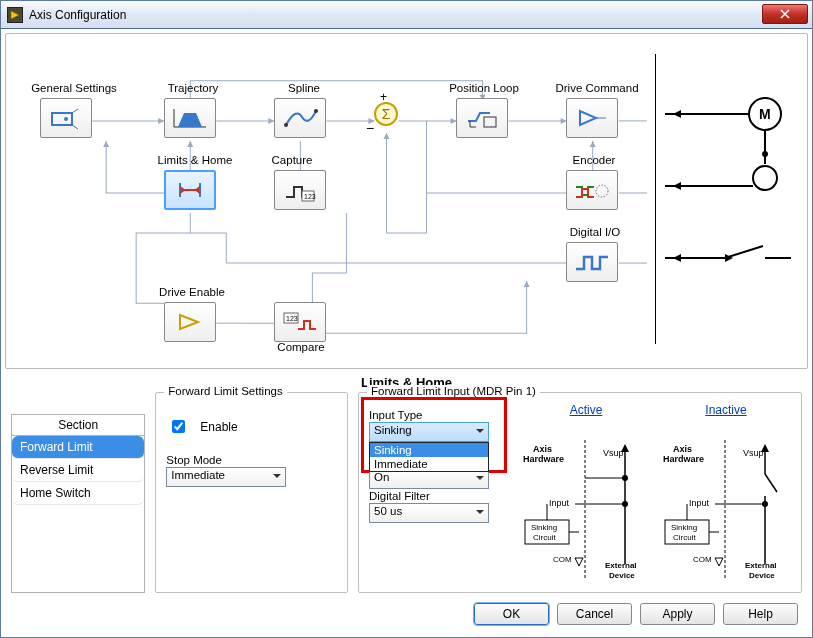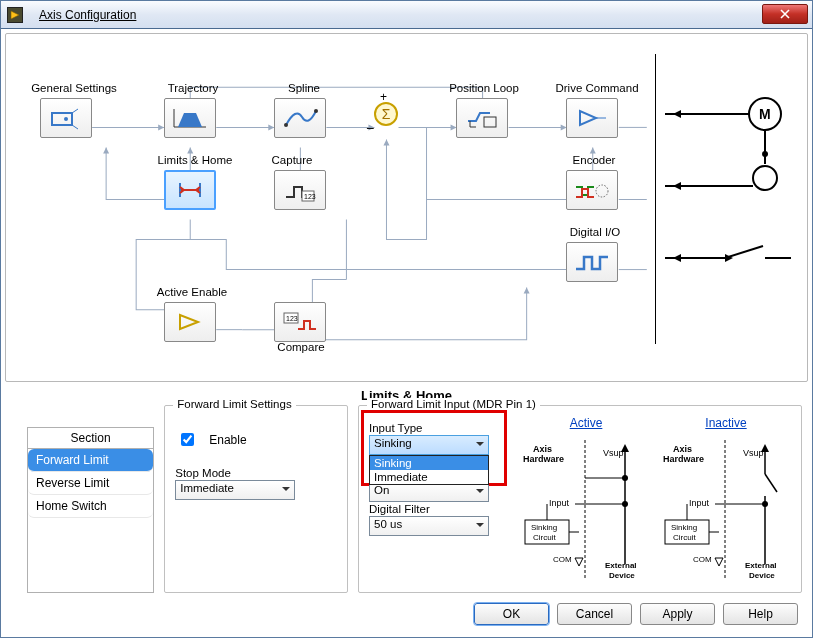--- a/index.html
+++ b/index.html
@@ -1,19 +1,19 @@
 <!DOCTYPE html>
 <html><head>
 <meta charset="utf-8">
 <style>
   * { box-sizing: border-box; font-family: "Segoe UI", Tahoma, sans-serif; }
   body { margin: 0; background: #fff; font-size: 12px; color: #000; }
   .window { width: 813px; height: 638px; border: 1px solid #5a7aa0; display: flex; flex-direction: column; }
   .titlebar { height: 28px; background: linear-gradient(#fafcff,#e0e8f4,#d4dff0); display:flex; align-items:center; justify-content:space-between; padding:0 0 0 6px; border-bottom:1px solid #4a6a90; }
-  .titlebar .left { display:flex; align-items:center; gap:16px;text-decoration:underline; }
+  .titlebar .left { display:flex; align-items:center; gap:6px; }
   .lv-icon { width:16px; height:16px; background:#4a4a30; border:1px solid #222; display:flex; align-items:center; justify-content:center; }
   .lv-icon svg { width:12px; height:12px; }
   .title-text { font-size:12px; }
   .close-btn { width:46px; height:20px; margin-right:4px; margin-top:-2px; background:linear-gradient(#e77,#c43026,#a02018); border:1px solid #7a1810; border-radius:2px; display:flex; align-items:center; justify-content:center; cursor:pointer; }
   .close-btn svg { stroke:#fff; stroke-width:1.6; }
 
   .content { flex:1; padding:4px; display:flex; flex-direction:column; gap:6px; overflow:hidden; }
 
   .top-panel { border:1px solid #b8b8b8; border-radius:2px; height:392px; position:relative; background:#fff; }
   .top-panel svg.canvas { position:absolute; inset:0; width:100%; height:100%; }
@@ -23,21 +23,21 @@
   .node-box.selected { border:2px solid #4aa0ff; background:linear-gradient(#e8f4ff,#c8e4ff); }
   .node-box svg { width:40px; height:30px; }
 
   .right-icons { position:absolute; right:12px; top:20px; width:140px; height:290px; }
   .right-icons .vline { position:absolute; left:0; top:0; height:100%; width:1px; background:#000; }
 
   .bottom-panel { flex:1; display:flex; flex-direction:column; }
   .bottom-title { font-weight:bold; text-align:center; font-size:13px; }
   .bottom-row { flex:1; display:flex; gap:10px; padding:2px 6px 6px 6px; }
 
-  .section-box { width:140px; display:flex; flex-direction:column; margin-top:22px;margin-left:16px; }
+  .section-box { width:140px; display:flex; flex-direction:column; margin-top:22px; }
   .section-header { text-align:center; border:1px solid #b0b0b0; border-bottom:1px solid #b0b0b0; padding:3px 0; background:#fff; }
   .section-list { border:1px solid #b0b0b0; border-top:none; flex:1; background:#fff; }
   .section-item { padding:4px 8px; cursor:pointer; border-bottom:1px solid #e8e8e8;border-radius:6px; }
   .section-item.selected { background:#3a8ee6; color:#fff; }
 
   .fieldset { border:1px solid #c0c0c0; border-radius:2px; padding:8px 10px; position:relative; }
   .fieldset .legend { position:absolute; top:-8px; left:8px; background:#fff; padding:0 4px; font-size:11.5px; }
   .fls { width:200px; }
   .fli { flex:1; display:flex; gap:12px; position:relative; }
   .fli-inputs { width:140px; display:flex; flex-direction:column; gap:1px; padding-top:8px; position:relative; }
@@ -48,21 +48,21 @@
   input[type=checkbox] { width:13px; height:13px; }
 
   .combo { width:120px; height:20px; border:1px solid #7a8a9a; background:linear-gradient(#fff,#f0f0f0); font-size:11.5px; padding:1px 18px 1px 4px; position:relative; cursor:pointer; }
   .combo::after { content:""; position:absolute; right:4px; top:6px; border:4px solid transparent; border-top-color:#333; }
   .combo.open { background:linear-gradient(#d8ecff,#bcdcff); border-color:#4aa0e0; }
   .combo-list { position:absolute; top:19px; left:-1px; right:-1px; background:#fff; border:1px solid #222; z-index:10; }
   .combo-opt { padding:1px 4px; font-size:11.5px; cursor:pointer; }
   .combo-opt.sel { background:#3a8ee6; color:#fff; }
 
   .diag { flex:1; display:flex; gap:10px; justify-content:space-around; padding-top:2px; }
-  .diag-col { display:flex; flex-direction:column; align-items:center; }
+  .diag-col { display:flex; flex-direction:column; align-items:center;gap:13px; }
   .diag-title { color:#0040c0; text-decoration:underline; font-size:12px; margin-bottom:4px; }
   .diag svg { width:130px; height:150px; }
 
   .button-row { display:flex; justify-content:flex-end; gap:8px; padding:4px 10px 8px 0; }
   .btn { width:75px; height:22px; border:1px solid #888; background:linear-gradient(#fdfdfd,#e4e4e4); border-radius:3px; font-size:12px; cursor:pointer; padding:0; }
   .btn.default { border:1px solid #2a6ac0; outline:1px solid #7ab0f0; }
 </style>
 </head>
 <body>
 
@@ -216,21 +216,21 @@
           </svg>
       </div>
 
       <div class="node-label" style="left:554px; top:192px; width:70px;">Digital I/O</div>
       <div class="node-box" style="left:560px; top:208px;">
         <svg viewBox="0 0 40 30">
             <path d="M4 22 H12 V10 H20 V22 H28 V10 H36" stroke="#3878c8" stroke-width="2.5" fill="none"></path>
           </svg>
       </div>
 
-      <div class="node-label" style="left:146px; top:252px; width:80px;">Active Enable</div>
+      <div class="node-label" style="left:146px; top:252px; width:80px;">Drive Enable</div>
       <div class="node-box" style="left:158px; top:268px;">
         <svg viewBox="0 0 40 30">
             <polygon points="10,8 10,22 28,15" fill="none" stroke="#c8a000" stroke-width="2"></polygon>
           </svg>
       </div>
 
       <div class="node-label" style="left:260px; top:263px; width:70px;margin-top:44px;">Compare</div>
       <div class="node-box" style="left:268px; top:268px;">
         <svg viewBox="0 0 40 30">
             <rect x="4" y="6" width="14" height="10" fill="#fff" stroke="#666"></rect>

